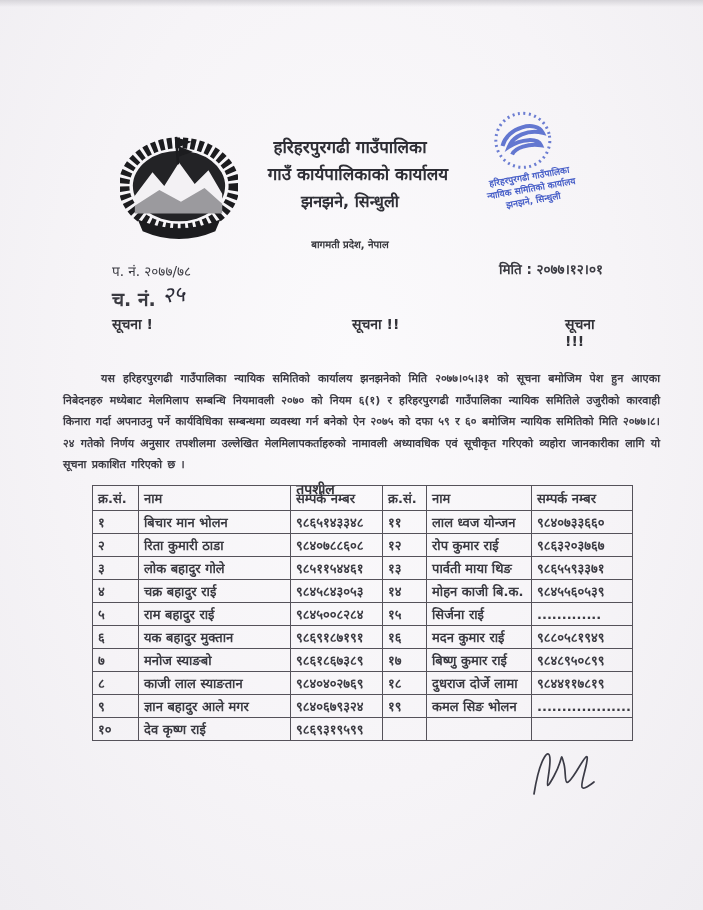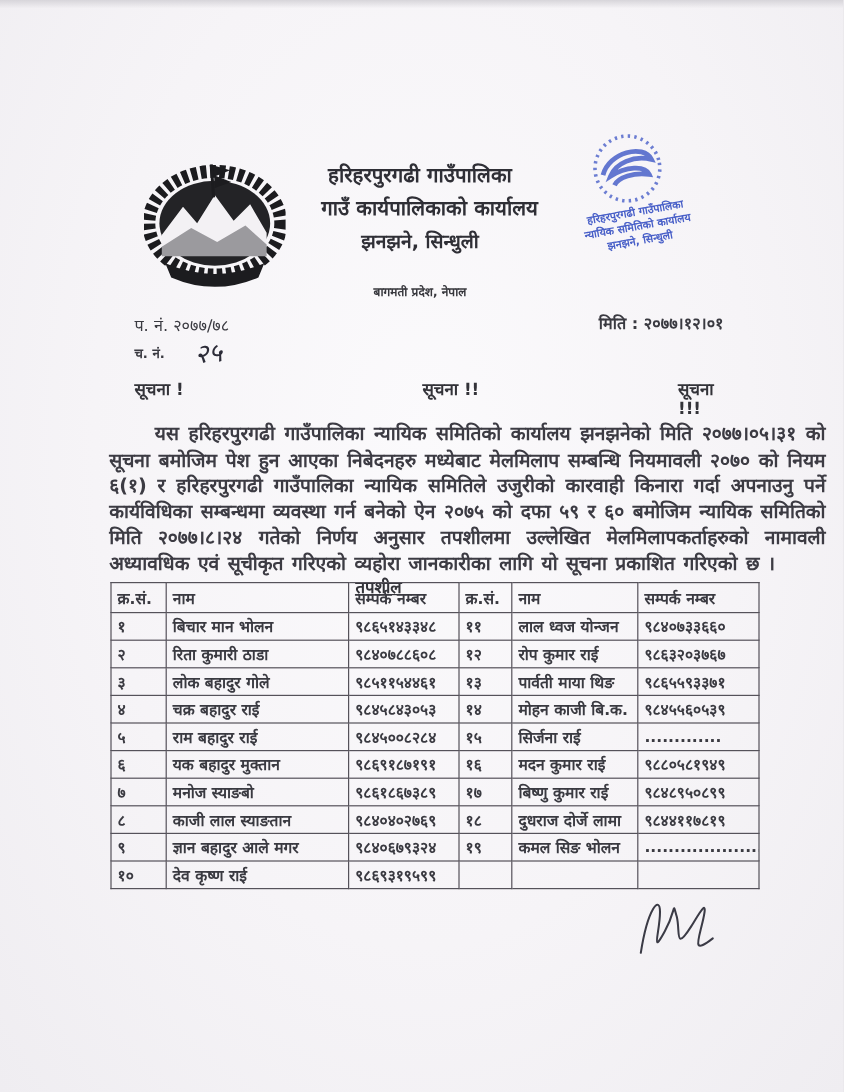--- a/index.html
+++ b/index.html
@@ -20,31 +20,31 @@
   .head-text{position:absolute;left:225px;top:134px;width:250px;text-align:center;}
   .ht1{font-size:17px;font-weight:bold;color:#2f2f36;line-height:27px;}
   .ht2{font-size:17px;font-weight:bold;color:#2f2f36;line-height:27px;padding-left:16px;}
   .ht3{font-size:16px;font-weight:bold;color:#2f2f36;line-height:27px;}
   .ht4{font-size:10px;font-weight:bold;color:#37373d;line-height:24px;margin-top:18px;}
   .stamp{position:absolute;left:468px;top:108px;width:118px;height:112px;
     transform:rotate(-10deg);opacity:.92;}
   
   .patra{position:absolute;left:112px;top:262px;font-size:13.5px;font-weight:normal;}
   .miti{position:absolute;left:453px;top:260px;font-size:13.5px;font-weight:bold;padding-left:46px;}
-  .chalani{position:absolute;left:112px;top:286px;font-size:11px;font-weight:bold;}
+  .chalani{position:absolute;left:112px;top:286px;font-size:19px;font-weight:bold;}
   .chalani-hand{position:absolute;left:162px;top:278px;font-size:22px;
     font-family:"DejaVu Serif","Liberation Serif",serif;font-style:italic;
     color:#2c2c38;transform:rotate(-4deg);}
   .notice-row{position:absolute;left:112px;top:314px;width:500px;}
   .notice-row span{position:absolute;font-size:14px;font-weight:bold;color:#333339;}
   .n1{left:0;} .n2{left:240px;} .n3{left:453px;}
   
-  .para{position:absolute;left:63px;top:351px;width:597px;
-    font-size:16px;line-height:21.6px;text-align:justify;text-indent:38px;
-    font-weight:bold;color:#3c3b43;word-spacing:1.5px;margin-left:28px;}
+  .para{position:absolute;left:63px;top:368px;width:597px;
+    font-size:11px;line-height:21.6px;text-align:justify;text-indent:38px;
+    font-weight:bold;color:#3c3b43;word-spacing:1.5px;}
   .tbl-title{position:absolute;left:0;top:479px;width:631px;text-align:center;
     font-size:14px;font-weight:bold;text-decoration:underline;color:#333339;}
   
   table.list{position:absolute;left:92px;top:485px;width:540px;
     border-collapse:collapse;table-layout:fixed;padding-left:18px;}
   table.list th,table.list td{
     border:1px solid #55525a;font-size:13px;font-weight:bold;color:#3a3a41;
     padding:1px 5px;height:20px;text-align:left;white-space:nowrap;overflow:hidden;}
   table.list th{height:22px;}
   td.c-sn{text-align:center;padding:1px 2px;}

